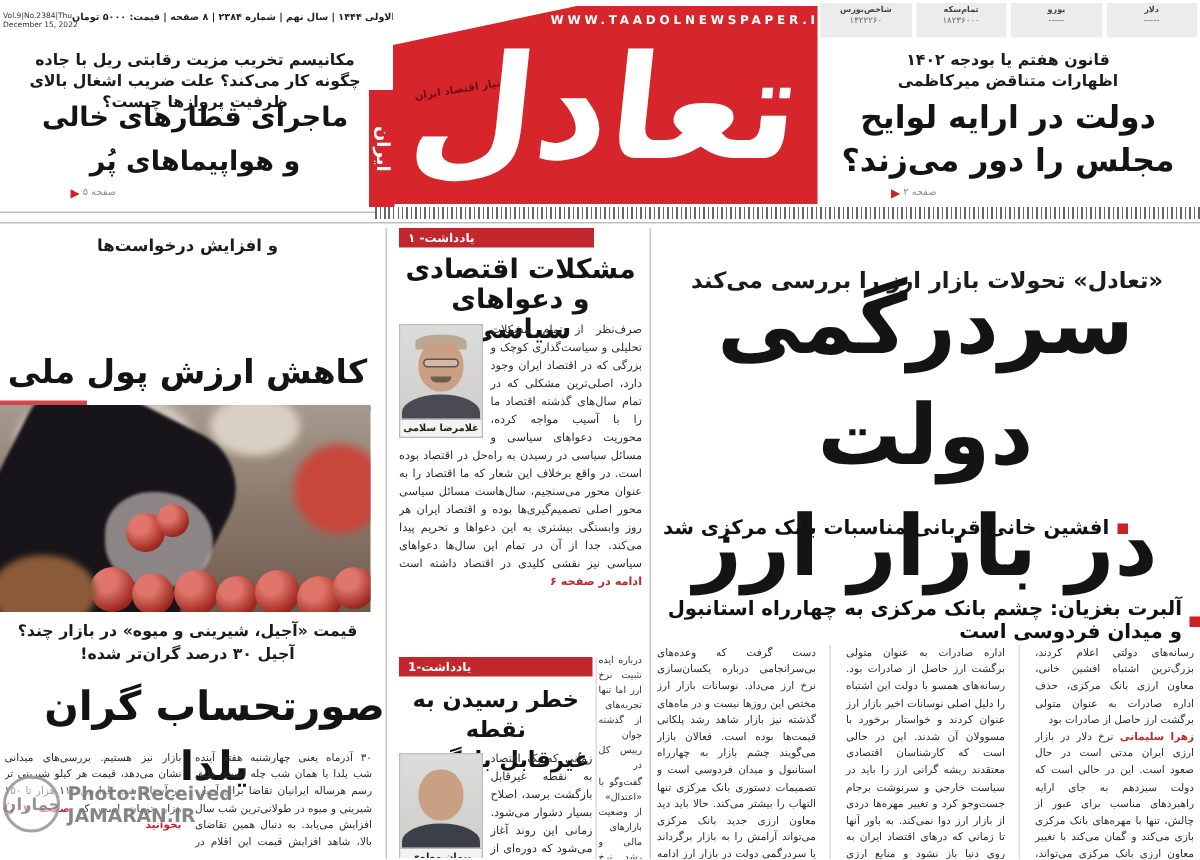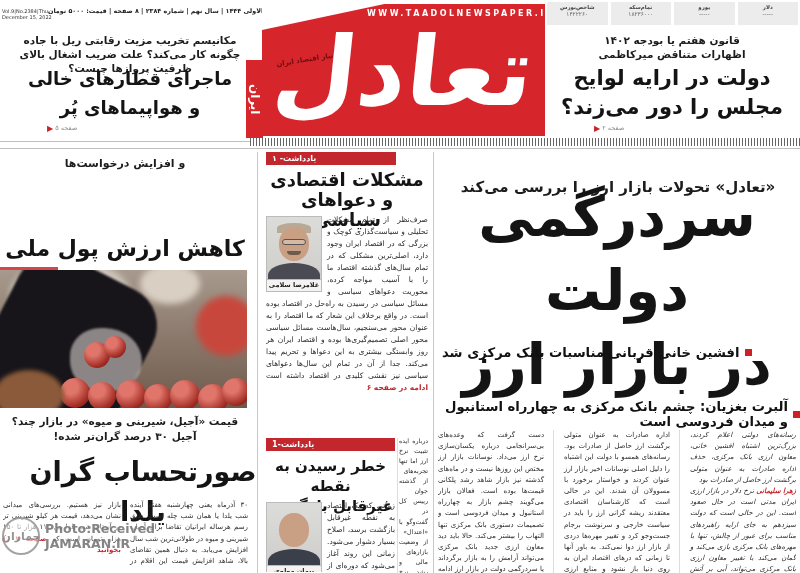--- a/index.html
+++ b/index.html
@@ -225,21 +225,21 @@
   <div class="bullet-row" style="top:345px;left:438px;width:358px;">
     <span class="sq"></span>
     <span class="bullet-txt">افشین خانی قربانی مناسبات بانک مرکزی شد</span>
   </div>
   <div class="bullet-row" style="top:399px;left:438px;width:358px;">
     <span class="sq"></span>
     <span class="bullet-txt">آلبرت بغزیان: چشم بانک مرکزی به چهارراه استانبول و میدان فردوسی است</span>
   </div>
 
   <div class="abs" style="left:438px;top:430px;width:358px;height:143px;display:flex;gap:10px;direction:rtl;overflow:hidden;">
-    <div class="body-txt" style="flex:1;font-style:italic;">
+    <div class="body-txt" style="flex:1;">
       <span>رسانه‌های دولتی اعلام کردند، بزرگ‌ترین اشتباه افشین خانی، معاون ارزی بانک مرکزی، حذف اداره صادرات به عنوان متولی برگشت ارز حاصل از صادرات بود</span><br>
       <span class="red" style="font-weight:bold;">زهرا سلیمانی</span>
       <span>نرخ دلار در بازار ارزی ایران مدتی است در حال صعود است. این در حالی است که دولت سیزدهم به جای ارایه راهبردهای مناسب برای عبور از چالش، تنها با مهره‌های بانک مرکزی بازی می‌کند و گمان می‌کند با تغییر معاون ارزی بانک مرکزی می‌تواند، آبی بر آتش فروزان رشد نرخ ارز بریزد. صبح دیروز خبر رسید افشین خانی از معاونت ارزی بانک مرکزی برکنار شده است. معاونی که رسانه‌های دولتی اعلام کردند بزرگ‌ترین اشتباهش حذف اداره صادرات بود.</span>
     </div>
     <div class="body-txt" style="flex:1;border-right:1px solid #ddd;padding-right:9px;">اداره صادرات به عنوان متولی برگشت ارز حاصل از صادرات بود. رسانه‌های همسو با دولت این اشتباه را دلیل اصلی نوسانات اخیر بازار ارز عنوان کردند و خواستار برخورد با مسوولان آن شدند. این در حالی است که کارشناسان اقتصادی معتقدند ریشه گرانی ارز را باید در سیاست خارجی و سرنوشت برجام جست‌وجو کرد و تغییر مهره‌ها دردی از بازار ارز دوا نمی‌کند. به باور آنها تا زمانی که درهای اقتصاد ایران به روی دنیا باز نشود و منابع ارزی کشور آزاد نشود، هر سیاستی در بازار ارز محکوم به شکست است.</div>
     <div class="body-txt" style="flex:1;border-right:1px solid #ddd;padding-right:9px;">دست گرفت که وعده‌های بی‌سرانجامی درباره یکسان‌سازی نرخ ارز می‌داد. نوسانات بازار ارز مختص این روزها نیست و در ماه‌های گذشته نیز بازار شاهد رشد پلکانی قیمت‌ها بوده است. فعالان بازار می‌گویند چشم بازار به چهارراه استانبول و میدان فردوسی است و تصمیمات دستوری بانک مرکزی تنها التهاب را بیشتر می‌کند. حالا باید دید معاون ارزی جدید بانک مرکزی می‌تواند آرامش را به بازار برگرداند یا سردرگمی دولت در بازار ارز ادامه خواهد یافت.</div>
   </div>
 
 </div>
 

